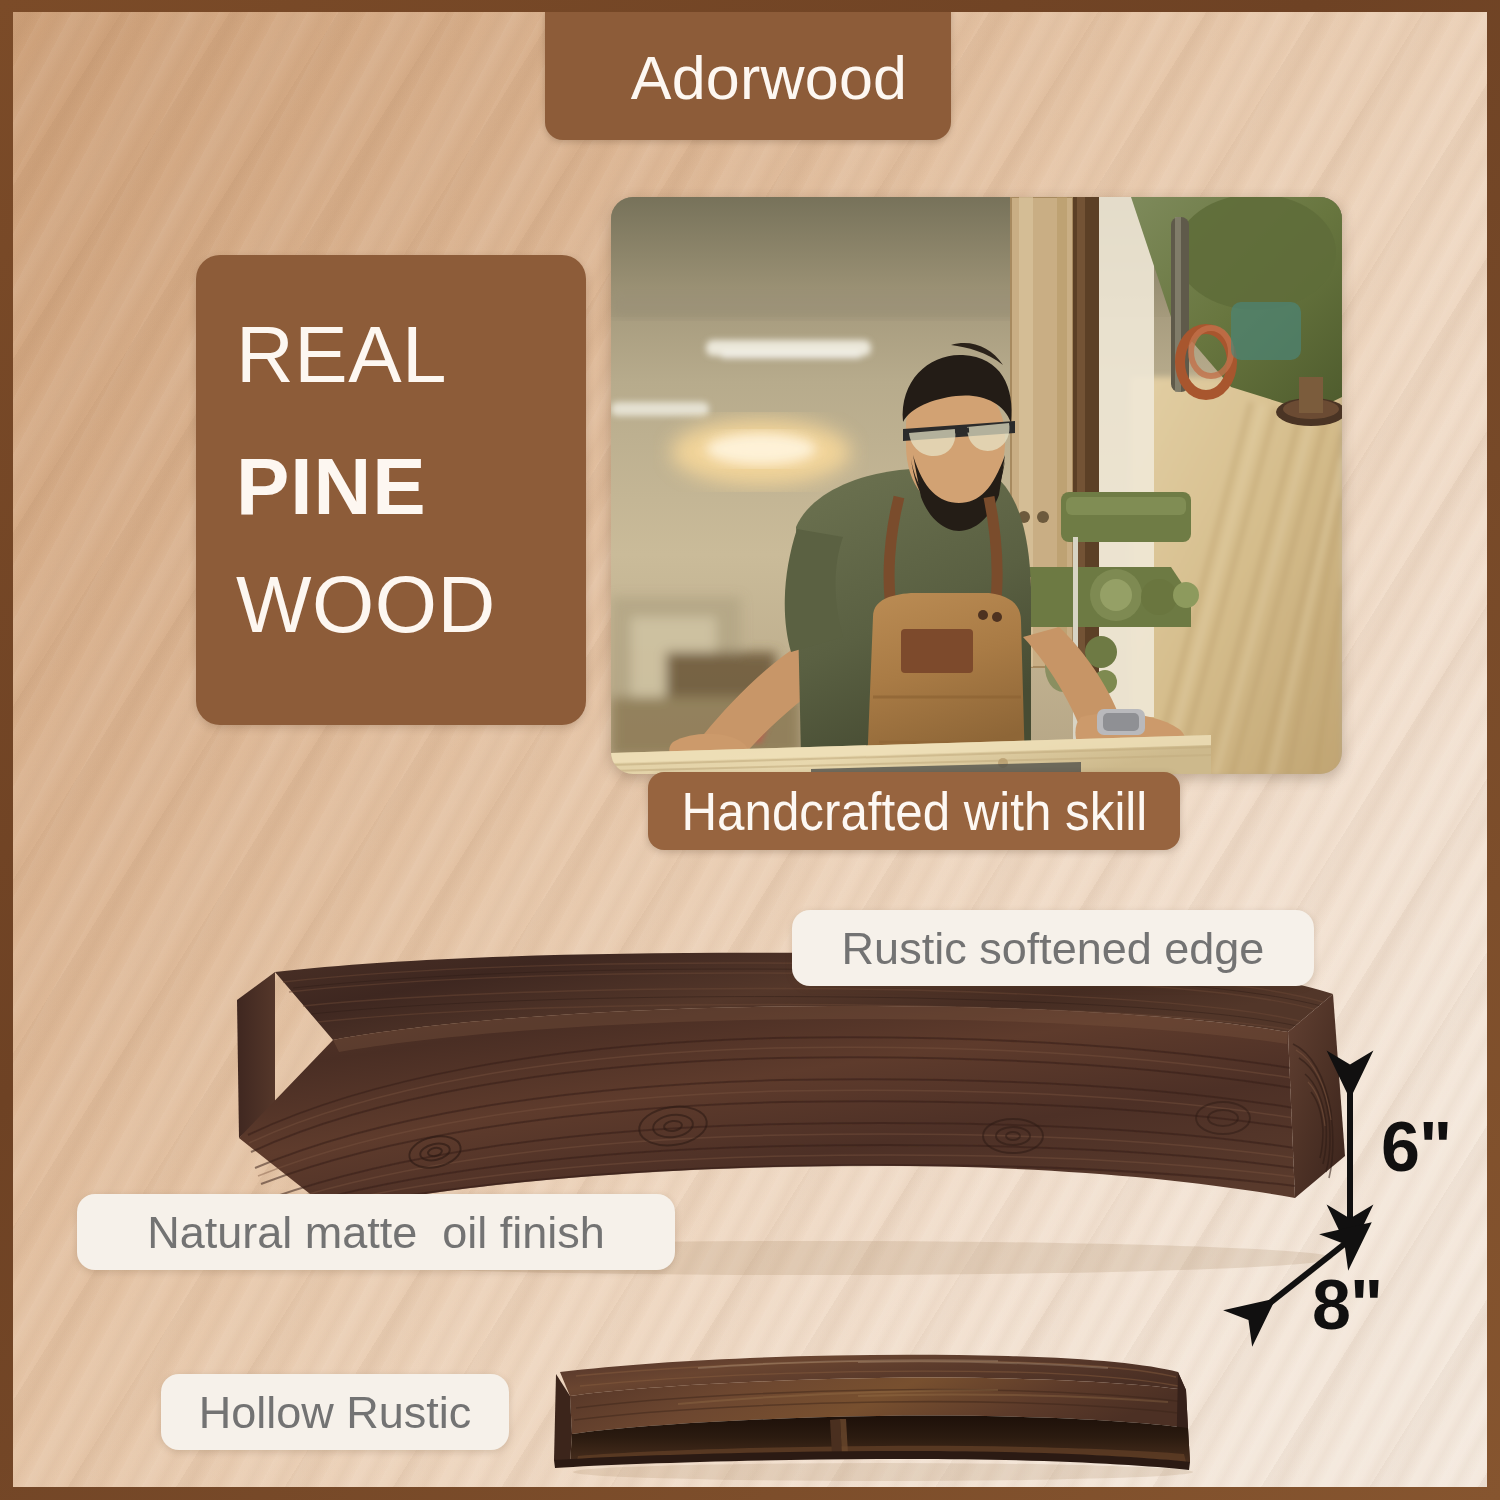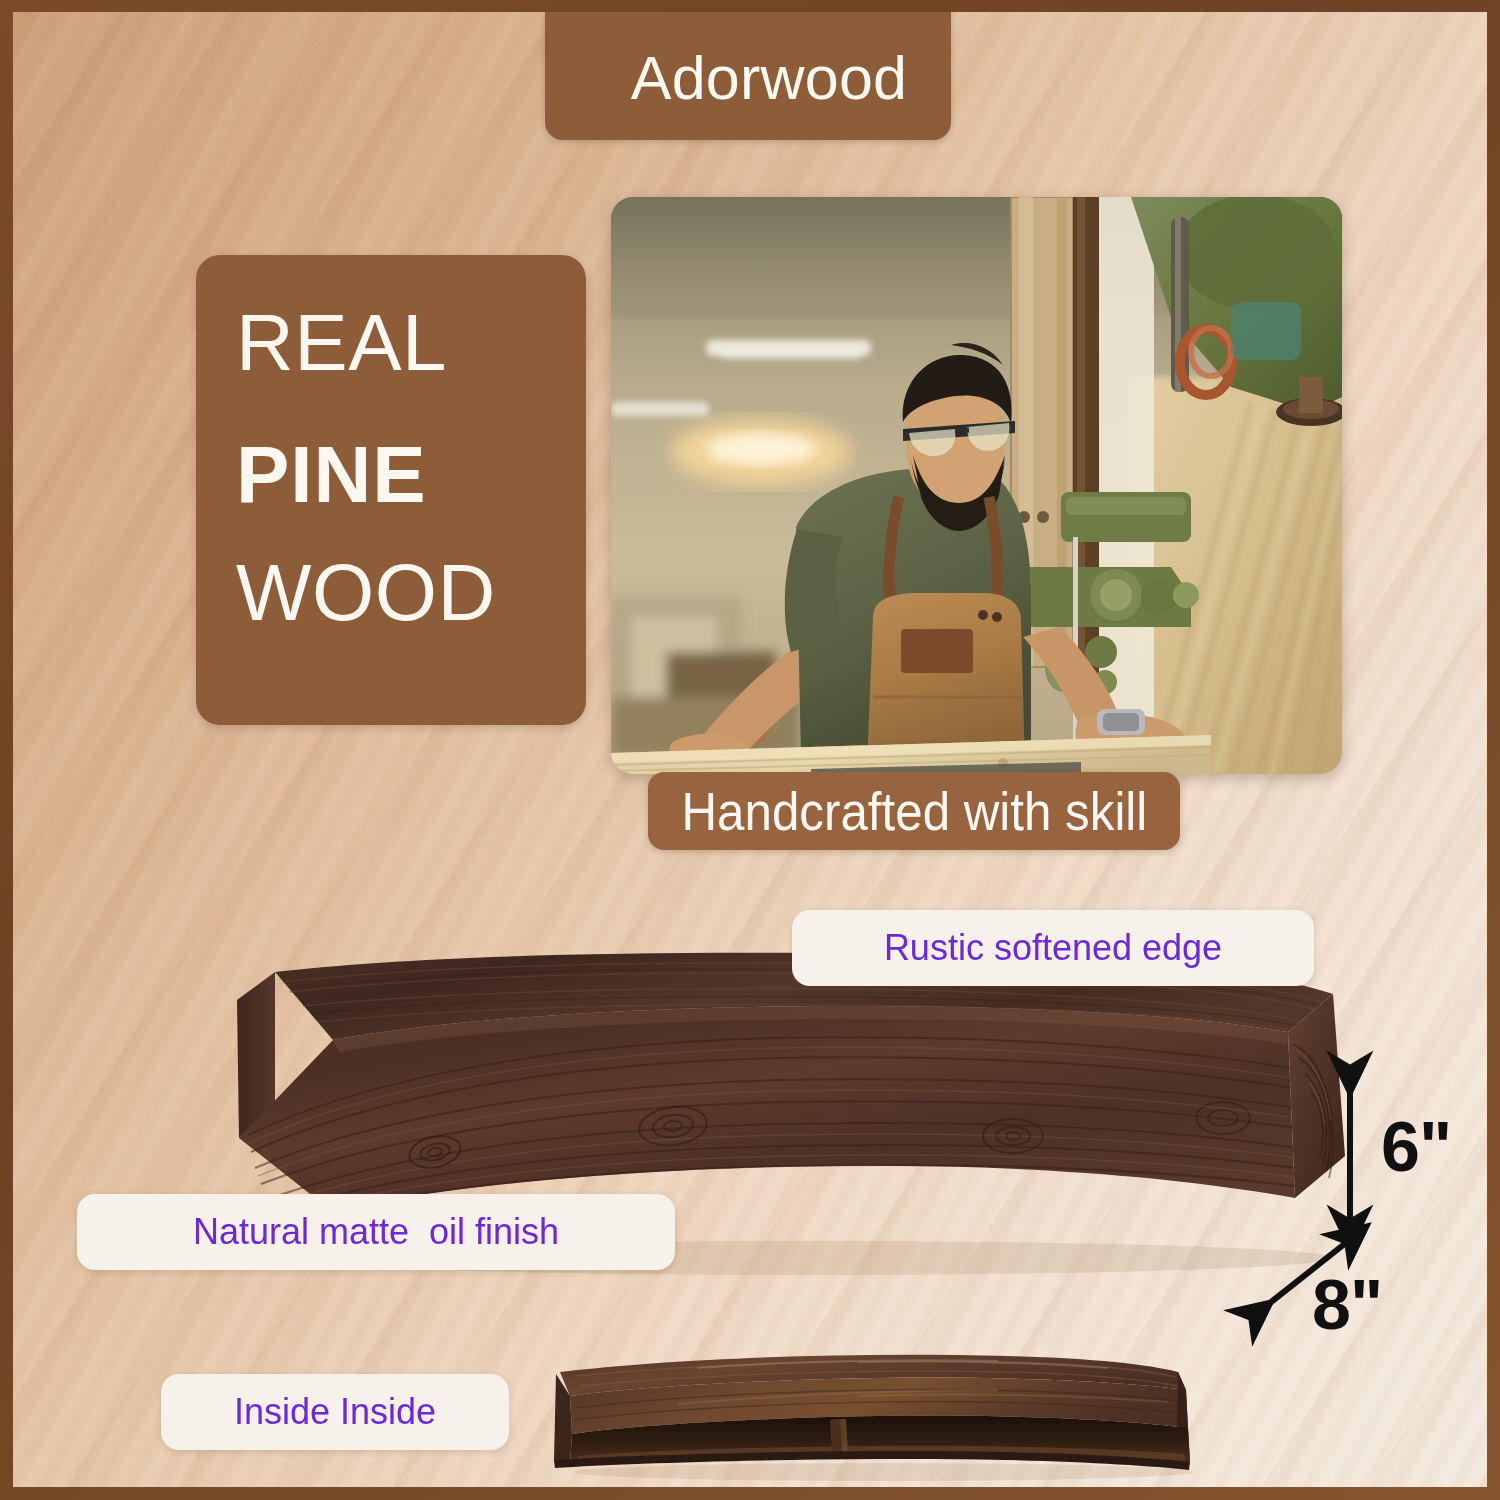--- a/index.html
+++ b/index.html
@@ -63,21 +63,21 @@
   }
 
   
   #pine-block {
     position:absolute;
     left:183px; top:243px;
     width:390px; height:470px;
     background:#8d5c39;
     border-radius:24px;
     box-shadow:0 3px 9px rgba(60,35,18,0.18);
-    padding:36px 0 0 40px;
+    padding:48px 0 0 40px;
   }
   #pine-block .line {
     color:#fdf7f1;
     line-height:1.30;
     letter-spacing:0.5px;
   }
   #pine-block .l1 { font-size:80px; font-weight:400; }
   #pine-block .l2 { font-size:80px; font-weight:700; margin-top:28px; letter-spacing:1px;}
   #pine-block .l3 { font-size:80px; font-weight:400; margin-top:14px; }
 
@@ -114,22 +114,22 @@
   
   .pill {
     position:absolute;
     background:#f6f1ea;
     border-radius:18px;
     display:flex; align-items:center; justify-content:center;
     box-shadow:0 2px 7px rgba(90,60,35,0.18);
     z-index:6;
   }
   .pill .txt {
-    color:#6d28d9;
-    font-size:36px;
+    color:#737373;
+    font-size:45px;
     line-height:1;
     white-space:pre;
     text-align:right;
   }
   #pill-rustic  { left:779px;  top:898px;  width:522px; height:76px; }
   #pill-matte   { left:64px;   top:1182px; width:598px; height:76px; }
   #pill-hollow  { left:148px;  top:1362px; width:348px; height:76px; }
 
   
   #beam-main {
@@ -570,17 +570,17 @@
     <span id="dim-6" class="dim-label">6"</span>
     <span id="dim-8" class="dim-label">8"</span>
 
     <div id="pill-rustic" class="pill">
       <span class="txt">Rustic softened edge</span>
     </div>
     <div id="pill-matte" class="pill">
       <span class="txt">Natural matte  oil finish</span>
     </div>
     <div id="pill-hollow" class="pill">
-      <span class="txt">Inside Inside</span>
+      <span class="txt">Hollow Rustic</span>
     </div>
 
   </div>
 </div>
 
 </body></html>

